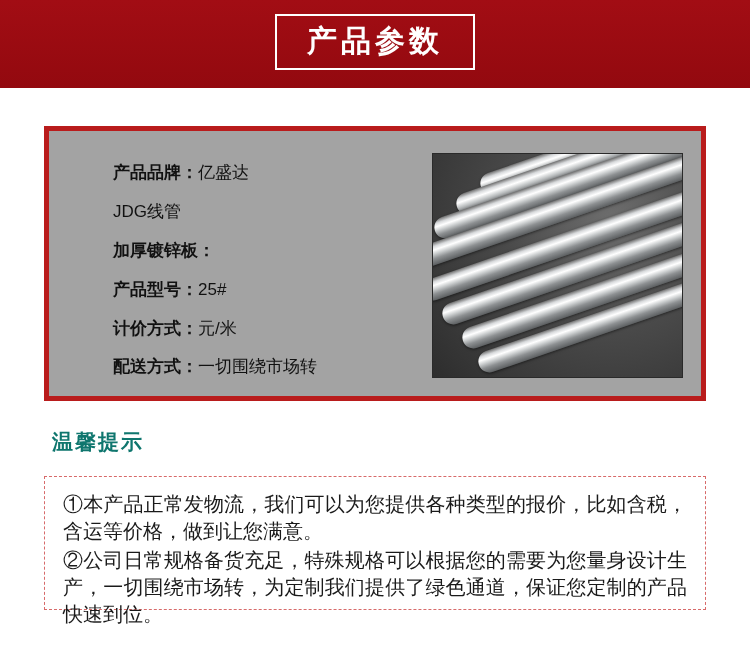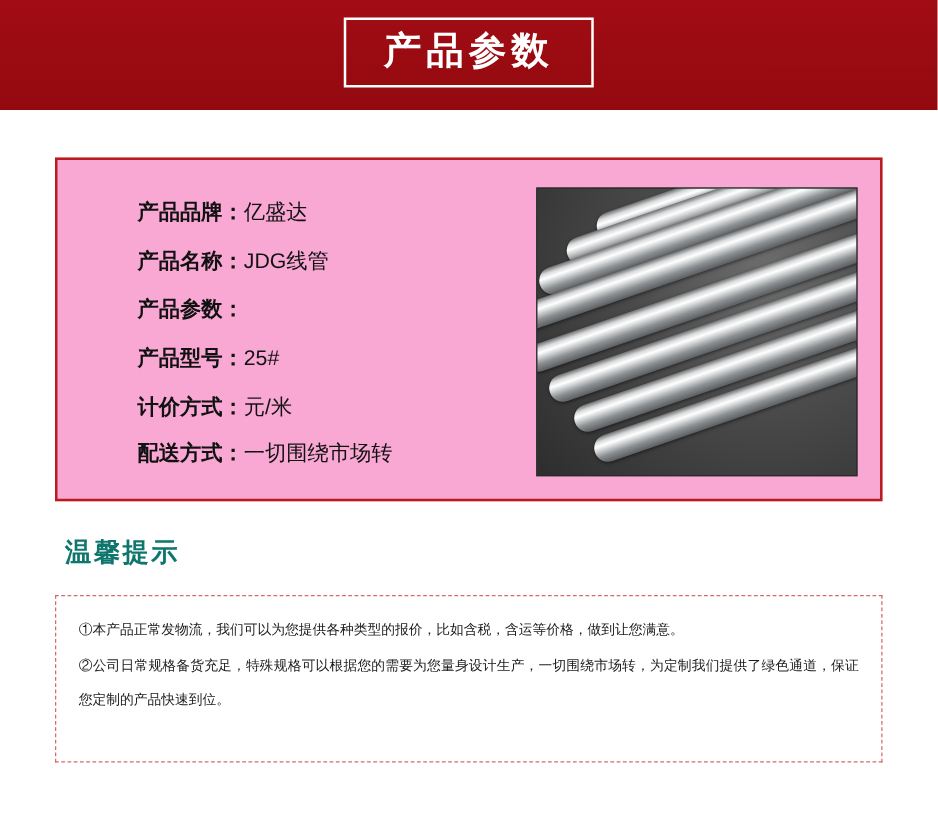--- a/index.html
+++ b/index.html
@@ -47,23 +47,23 @@
     white-space: nowrap;
   }
 
   
   .param-panel {
     position: absolute;
     left: 44px;
     top: 126px;
     width: 662px;
     height: 275px;
-    border: 2px solid #b91c1c;
-    box-sizing: border-box;
-    background: #f9a8d4;
+    border: 5px solid #b91c1c;
+    box-sizing: border-box;
+    background: #a3a3a3;
   }
   .param-inner {
     display: flex;
     height: 100%;
     box-sizing: border-box;
     padding: 22px 18px 18px 18px;
   }
   .param-list {
     flex: 0 0 355px;
     padding-left: 46px;
@@ -149,21 +149,21 @@
     left: 44px;
     top: 476px;
     width: 662px;
     height: 134px;
     border: 1px dashed #d76a6a;
     box-sizing: border-box;
     padding: 14px 18px 10px 18px;
     background: #ffffff;
   }
   .tip-item {
-    font-size: 11px;
+    font-size: 20px;
     color: #1a1a1a;
     line-height: 27px;
     margin-bottom: 2px;
     text-align: justify;
   }
 </style>
 </head>
 <body>
 
 <div class="page">
@@ -176,25 +176,24 @@
 
   <div class="param-panel">
     <div class="param-inner">
 
       <div class="param-list">
         <div class="param-row">
           <span class="param-label">产品品牌：</span>
           <span class="param-value">亿盛达</span>
         </div>
         <div class="param-row">
-          <span class="param-label">产品名称：</span>
           <span class="param-value">JDG线管</span>
         </div>
         <div class="param-row">
-          <span class="param-label">产品参数：</span>
+          <span class="param-label">加厚镀锌板：</span>
         </div>
         <div class="param-row">
           <span class="param-label">产品型号：</span>
           <span class="param-value">25#</span>
         </div>
         <div class="param-row">
           <span class="param-label">计价方式：</span>
           <span class="param-value">元/米</span>
         </div>
         <div class="param-row">

